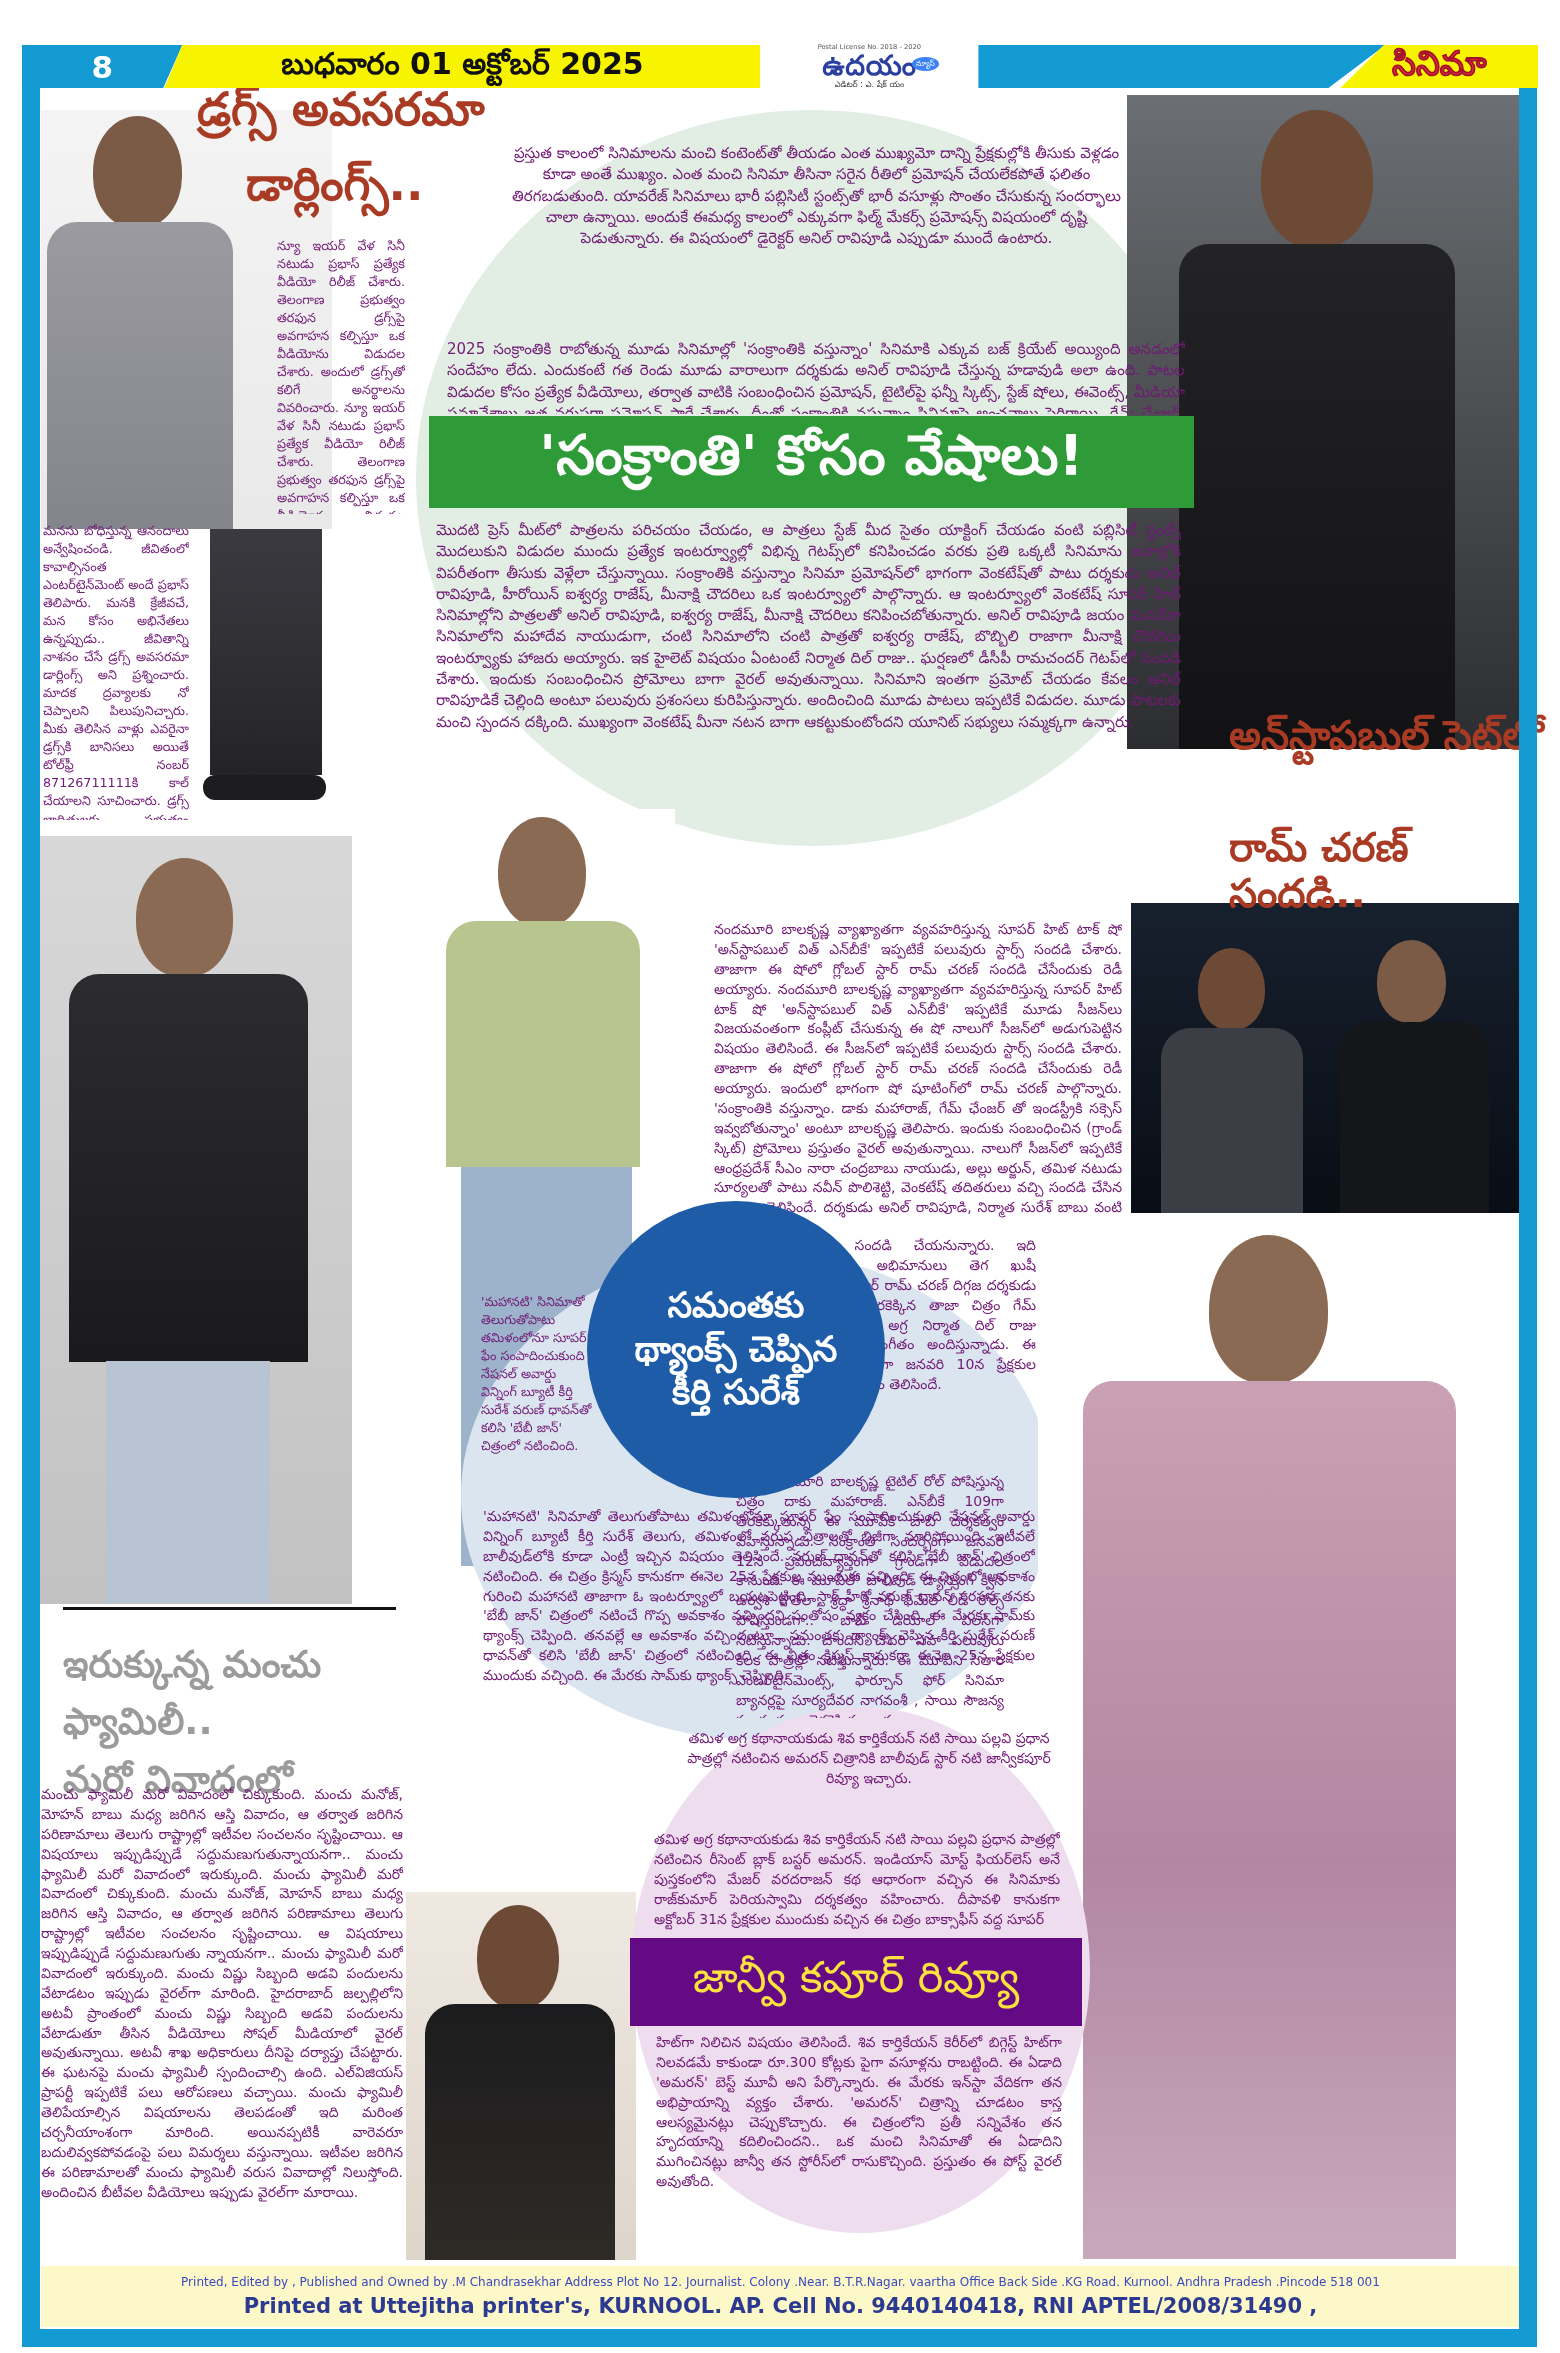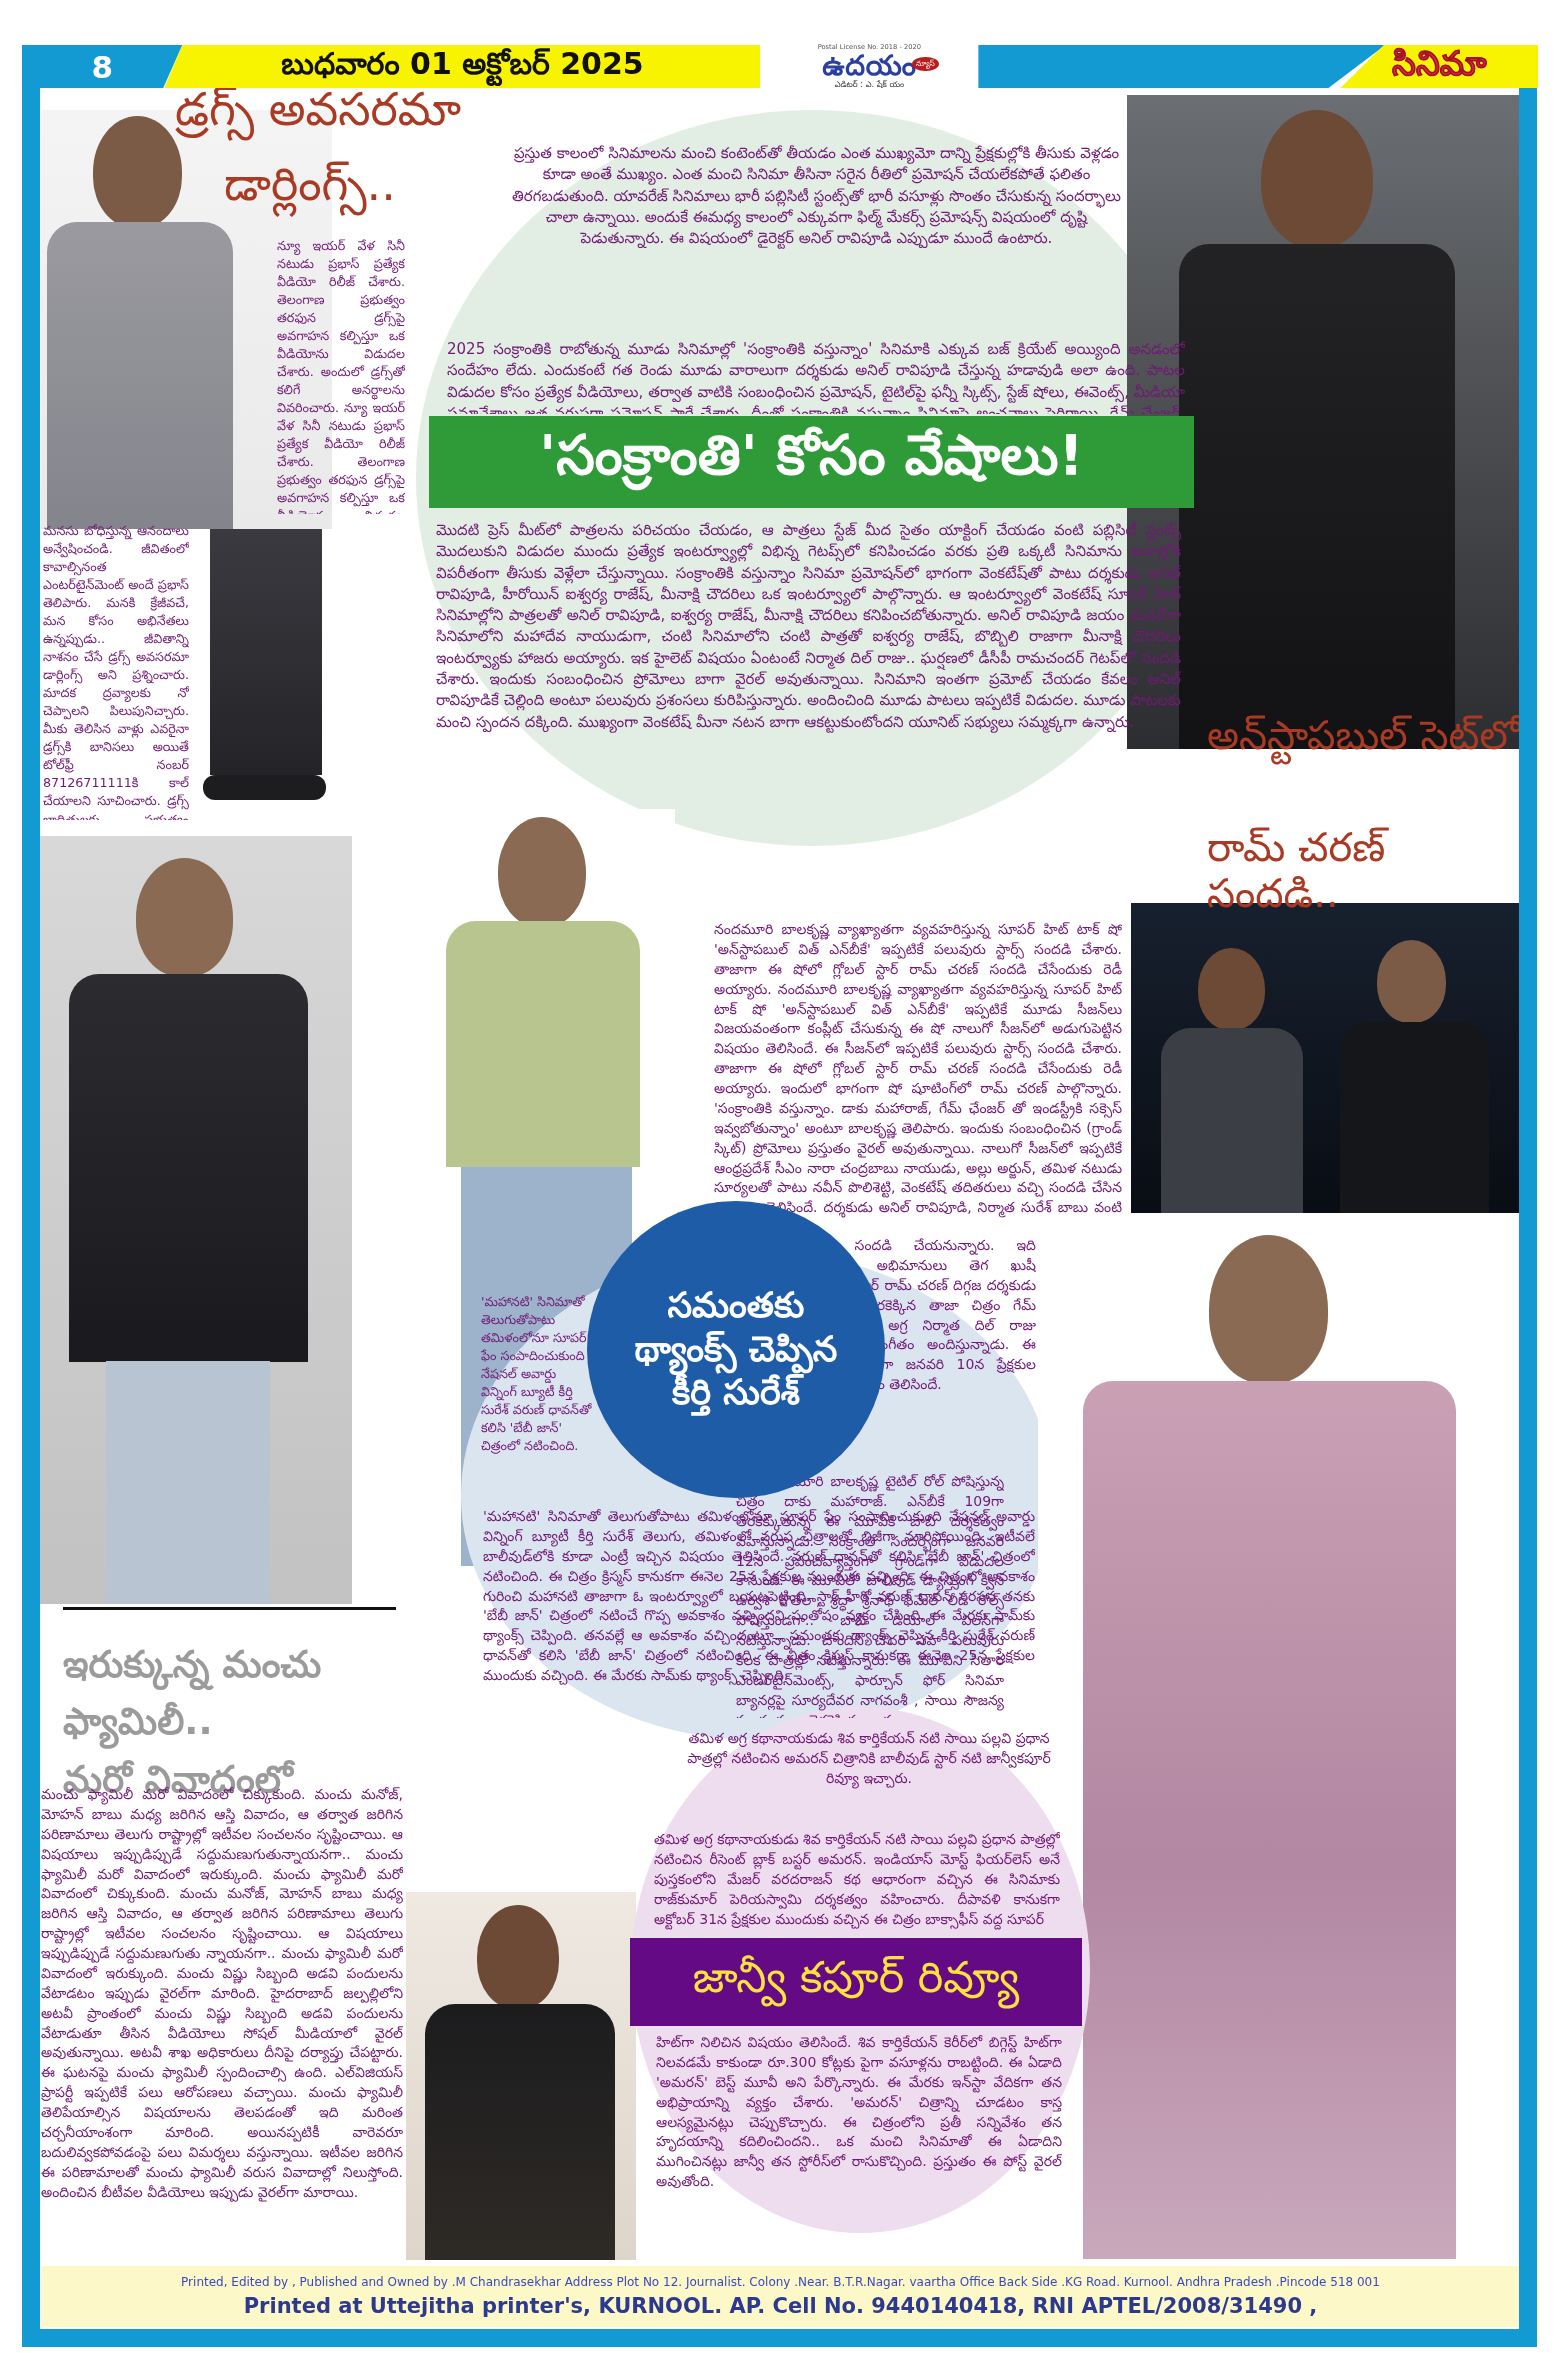--- a/index.html
+++ b/index.html
@@ -12,31 +12,31 @@
   .pageno{width:160px;background:var(--frame,#149ad2);color:#fff;font-size:31px;font-weight:bold;
           display:flex;align-items:center;justify-content:center;
           clip-path:polygon(0 0,100% 0,88% 100%,0 100%);}
   .datebar{flex:0 0 596px;background:var(--header_yellow,#f8f400);margin-left:-18px;
            clip-path:polygon(3% 0,100% 0,100% 100%,0 100%);
            display:flex;align-items:center;justify-content:center;
            color:#111;font-size:30px;font-weight:bold;}
   .mast{flex:0 0 218px;background:#fff;display:flex;flex-direction:column;align-items:center;justify-content:center;line-height:1.05;}
   .mast .lic{font-size:6.7px;color:#555;}
   .mast .logo{font-size:28px;font-weight:bold;color:#2b3f9e;letter-spacing:0.7px;}
-  .mast .badge{font-size:7.5px;color:#fff;background:#b91c1c;border-radius:50%;padding:3px 3.7px;
+  .mast .badge{font-size:7.5px;color:#fff;background:#3b82f6;border-radius:50%;padding:3px 3.7px;
                position:absolute;margin-left:112px;margin-top:-4.5px;}
   .mast .ed{font-size:8.2px;color:#333;}
   .tealbar{flex:1;background:var(--frame,#149ad2);clip-path:polygon(0 0,100% 0,86% 100%,0 100%);margin-right:-45px;}
   .cinemabox{flex:0 0 198px;background:var(--header_yellow,#f8f400);
              clip-path:polygon(22% 0,100% 0,100% 100%,0 100%);
              display:flex;align-items:center;justify-content:center;
              color:#e8313a;font-size:34px;font-weight:bold;-webkit-text-stroke:0.7px #a3122c;}
   
   .col{position:absolute;color:#701a75;text-align:justify;overflow:hidden;z-index:3;line-height:1.42;}
-  .headline{position:absolute;font-weight:normal;color:var(--headline_red,#a93b24);z-index:3;line-height:1.15;}
+  .headline{position:absolute;font-weight:bold;color:var(--headline_red,#a93b24);z-index:3;line-height:1.15;margin-left:22px;}
   
   .green-circle{position:absolute;left:416px;top:110px;width:792px;height:736px;border-radius:50%;
                 background:var(--green_bg,#e2eee3);z-index:1;}
   .green-banner{position:absolute;left:429px;top:416px;width:765px;height:92px;
                 background:var(--green_banner,#2f9b38);z-index:4;display:flex;align-items:center;justify-content:center;
                 color:#fff;font-size:55px;font-weight:bold;white-space:nowrap;}
   .blue-bubble{position:absolute;left:461px;top:1251px;width:592px;height:489px;border-radius:50%;
                background:var(--blue_bg,#dbe5f0);z-index:2;}
   .blue-circle{position:absolute;left:587px;top:1201px;width:298px;height:297px;border-radius:50%;
                background:var(--blue_circle,#1e5ca8);z-index:5;display:flex;flex-direction:column;

